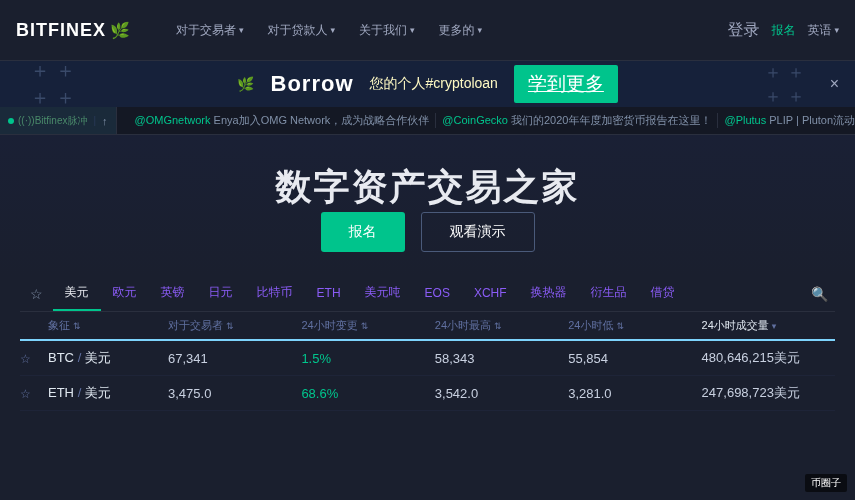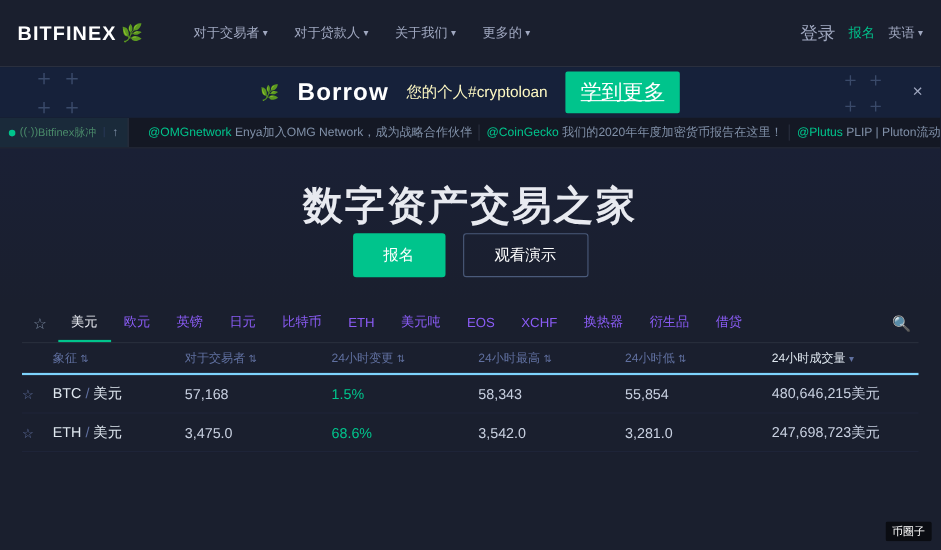--- a/index.html
+++ b/index.html
@@ -445,21 +445,21 @@
 
   <div class="table-row">
     <div class="td">
       <span class="star-icon">☆</span>
     </div>
     <div class="td td-symbol">
       <span>BTC</span>
       <span class="td-slash"> / </span>
       <span>美元</span>
     </div>
-    <div class="td">57,168</div>
+    <div class="td">67,341</div>
     <div class="td td-green">1.5%</div>
     <div class="td">58,343</div>
     <div class="td">55,854</div>
     <div class="td">480,646,215美元</div>
   </div>
 
   <div class="table-row">
     <div class="td">
       <span class="star-icon">☆</span>
     </div>

